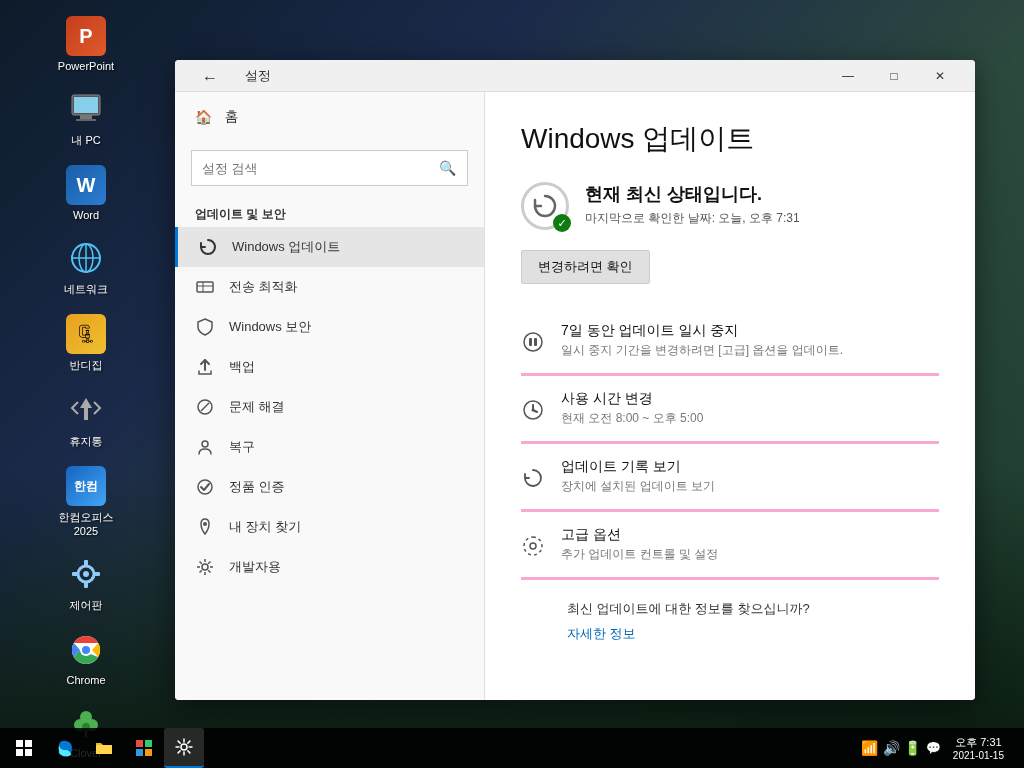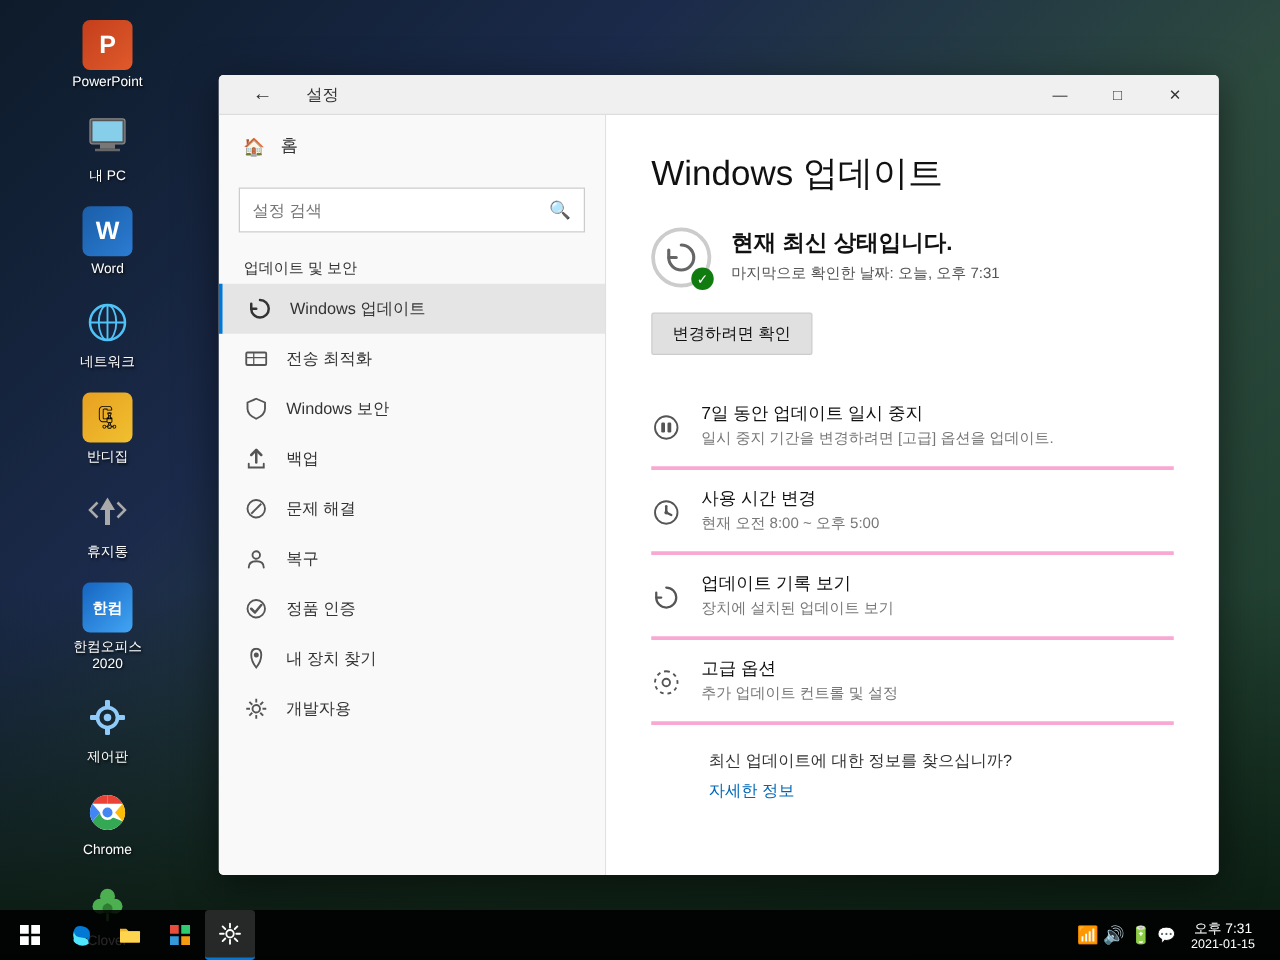--- a/index.html
+++ b/index.html
@@ -228,21 +228,21 @@
       flex: 1;
       border: none;
       outline: none;
       font-size: 13px;
       color: #555;
       background: transparent;
     }
 
     .sidebar-section-title {
       font-size: 12px;
-      font-weight: 400;
+      font-weight: 700;
       color: #333;
       padding: 8px 20px 4px;
     }
 
     .sidebar-nav-item {
       display: flex;
       align-items: center;
       gap: 14px;
       padding: 10px 20px;
       cursor: pointer;
@@ -455,21 +455,21 @@
           <path d="M26 22 L32 16 L26 10" fill="none" stroke="#aaa" stroke-width="2"></path>
         </svg>
       </div>
       <span class="icon-label">휴지통</span>
     </div>
 
     <div class="desktop-icon">
       <div class="icon-img" style="background:linear-gradient(135deg,#1565c0,#42a5f5);">
         <span style="color:#fff;font-size:12px;font-weight:bold;text-align:center;">한컴</span>
       </div>
-      <span class="icon-label">한컴오피스 2020</span>
+      <span class="icon-label">한컴오피스 2025</span>
     </div>
 
     <div class="desktop-icon">
       <div class="icon-img">
         <svg width="36" height="36" viewBox="0 0 36 36">
           <circle cx="18" cy="18" r="8" fill="none" stroke="#90caf9" stroke-width="3"></circle>
           <circle cx="18" cy="18" r="3" fill="#90caf9"></circle>
           <rect x="16" y="4" width="4" height="6" rx="1" fill="#90caf9"></rect>
           <rect x="16" y="26" width="4" height="6" rx="1" fill="#90caf9"></rect>
           <rect x="4" y="16" width="6" height="4" rx="1" fill="#90caf9"></rect>

